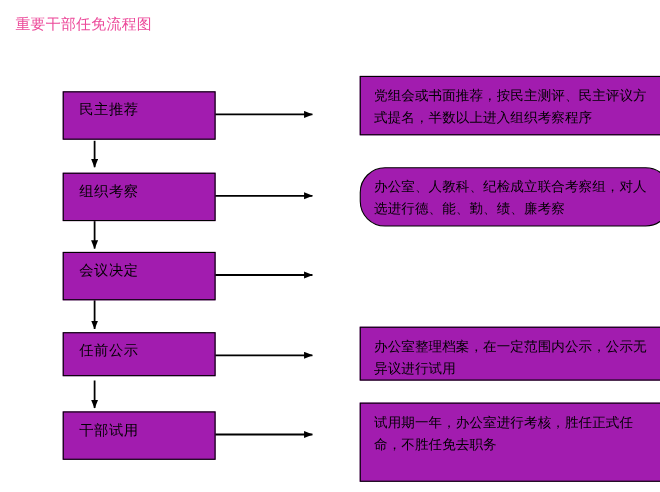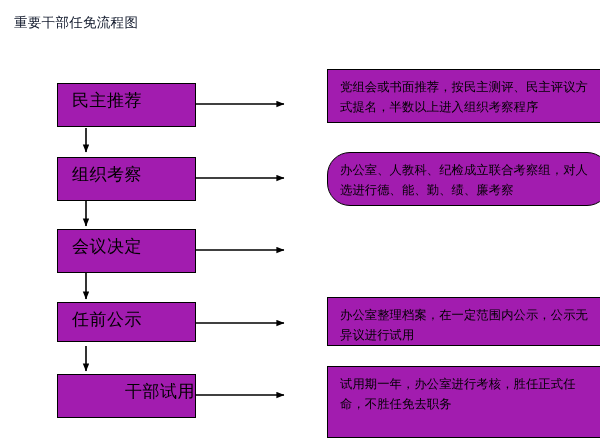--- a/index.html
+++ b/index.html
@@ -21,34 +21,34 @@
     height: 447px;
     background: #ffffff;
   }
   .title {
     position: absolute;
     left: 14px;
     top: 13px;
     font-size: 13.5px;
     line-height: 18px;
     letter-spacing: 0.3px;
-    color: #0f172a;
+    color: #ec4899;
     white-space: nowrap;
   }
   .node {
     position: absolute;
     box-sizing: border-box;
     border: 1.6px solid #000000;
     background: #a21caf;
     display: block;
     margin-left: 40px;
   }
   .node .label {
     display: block;
-    font-size: 17px;
+    font-size: 13px;
     line-height: 19px;
     color: #000000;
     white-space: nowrap;
   }
   
   .stage {
     left: 17px;
     width: 139px;
   }
   .stage .label {
@@ -112,21 +112,21 @@
   </div>
   <div class="node stage" style="top:229px;height:44px;">
     <span class="label">会议决定</span>
   </div>
   <div class="node stage" style="top:157px;height:44px;">
     <span class="label">组织考察</span>
   </div>
   <div class="node stage" style="top:302px;height:40px;">
     <span class="label">任前公示</span>
   </div>
-  <div class="node stage" style="top:374px;height:44px;text-align:right;">
+  <div class="node stage" style="top:374px;height:44px;">
     <span class="label">干部试用</span>
   </div>
 
   <div class="node desc" style="top:69px;height:54px;">
     <span class="label">党组会或书面推荐，按民主测评、民主评议方式提名，半数以上进入组织考察程序</span>
   </div>
   <div class="node desc" style="top:152px;height:54px;border-radius:23px;">
     <span class="label">办公室、人教科、纪检成立联合考察组，对人选进行德、能、勤、绩、廉考察</span>
   </div>
   <div class="node desc" style="top:297px;height:49px;">

